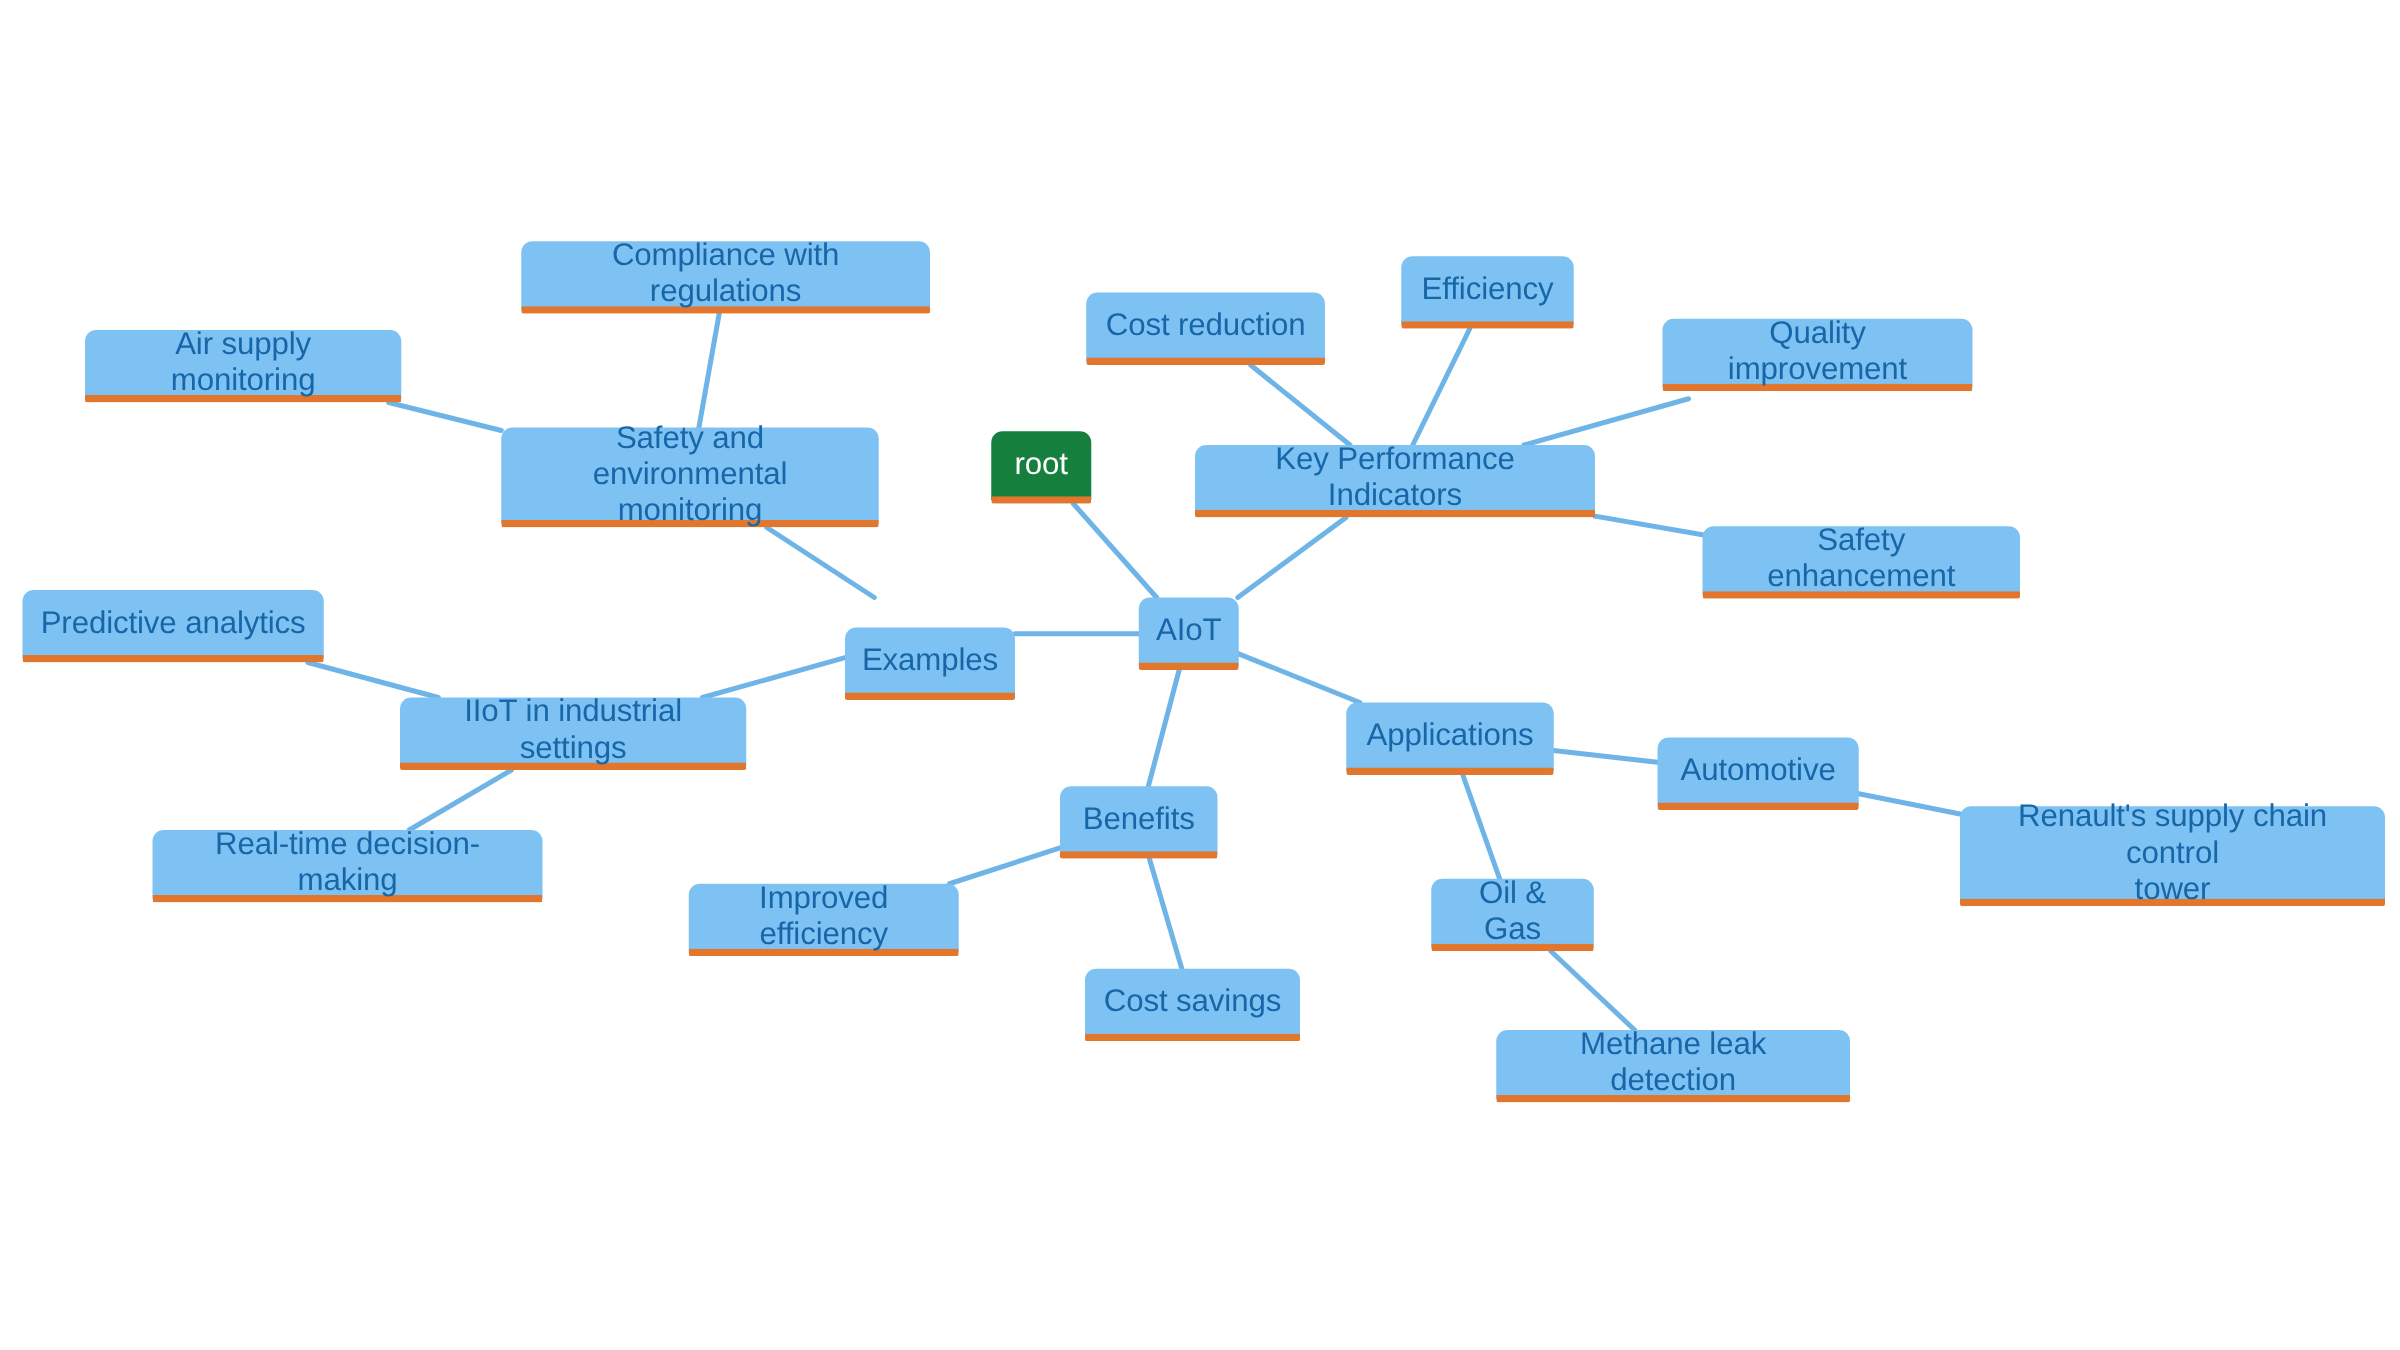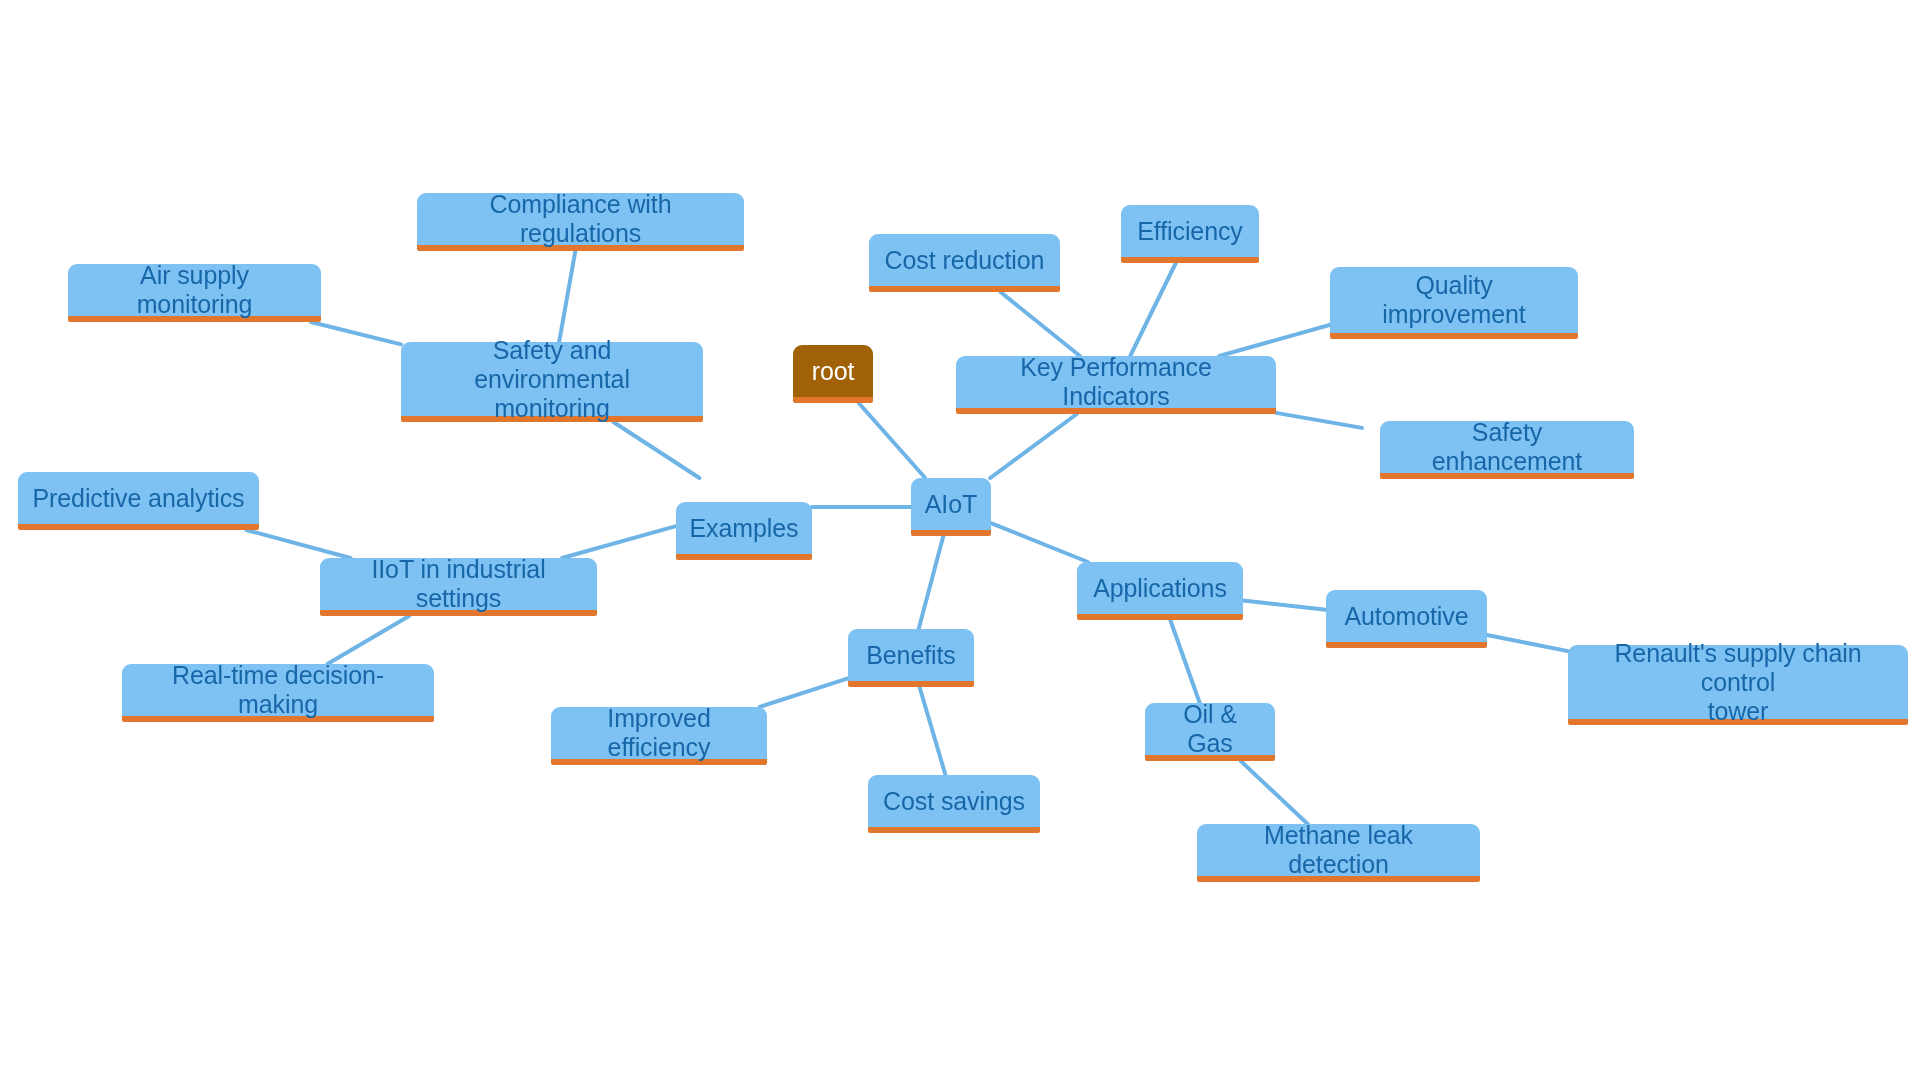--- a/index.html
+++ b/index.html
@@ -41,21 +41,21 @@
     background: #7ec2f3;
     color: #1767a8;
     font-size: 25px;
     line-height: 1.16;
     padding: 6px 14px 6px 14px;
     border-bottom: 6px solid #e1762c;
     white-space: pre-line;
     letter-spacing: -0.1px;
   }
   .node.root {
-    background: #a16207;
+    background: #15803d;
     color: #ffffff;
   }
 </style>
 </head>
 <body>
 
 <div id="canvas">
   <svg id="edges" viewBox="0 0 1920 1080" xmlns="http://www.w3.org/2000/svg">
       <line x1="858.7293233082706" y1="403" x2="925.2706766917294" y2="478" stroke="#6fb4e6" stroke-width="4" stroke-linecap="round"></line>
       <line x1="990.2213114754098" y1="478" x2="1076.77868852459" y2="414" stroke="#6fb4e6" stroke-width="4" stroke-linecap="round"></line>
@@ -77,22 +77,22 @@
       <line x1="1243" y1="600.4279918864097" x2="1326" y2="609.8559837728195" stroke="#6fb4e6" stroke-width="4" stroke-linecap="round"></line>
       <line x1="1487" y1="635.027149321267" x2="1568" y2="651.1538461538462" stroke="#6fb4e6" stroke-width="4" stroke-linecap="round"></line>
       <line x1="1170.2836879432625" y1="620" x2="1199.7163120567375" y2="703" stroke="#6fb4e6" stroke-width="4" stroke-linecap="round"></line>
       <line x1="1240.797520661157" y1="761" x2="1307.702479338843" y2="824" stroke="#6fb4e6" stroke-width="4" stroke-linecap="round"></line>
     </svg>
 <div class="node root" style="left: 793px; top: 345px; width: 80px; height: 58px;">root</div>
     <div class="node" style="left: 911px; top: 478px; width: 80px; height: 58px;">AIoT</div>
     <div class="node" style="left: 956px; top: 356px; width: 320px; height: 58px;">Key Performance Indicators</div>
     <div class="node" style="left: 869px; top: 234px; width: 191px; height: 58px;">Cost reduction</div>
     <div class="node" style="left: 1121px; top: 205px; width: 138px; height: 58px;">Efficiency</div>
-    <div class="node" style="left: 1330px; top: 267px; width: 248px; height: 72px;">Quality improvement</div>
-    <div class="node" style="left: 1362px; top: 421px; width: 254px; height: 58px; margin-left: 18px;">Safety enhancement</div>
+    <div class="node" style="left: 1330px; top: 255px; width: 248px; height: 58px;">Quality improvement</div>
+    <div class="node" style="left: 1362px; top: 421px; width: 254px; height: 58px;">Safety enhancement</div>
     <div class="node" style="left: 676px; top: 478px; width: 136px; height: 58px; margin-top: 24px;">Examples</div>
     <div class="node" style="left: 401px; top: 342px; width: 302px; height: 80px;">Safety and environmental
 monitoring</div>
     <div class="node" style="left: 68px; top: 264px; width: 253px; height: 58px;">Air supply monitoring</div>
     <div class="node" style="left: 417px; top: 193px; width: 327px; height: 58px;">Compliance with regulations</div>
     <div class="node" style="left: 320px; top: 558px; width: 277px; height: 58px;">IIoT in industrial settings</div>
     <div class="node" style="left: 18px; top: 472px; width: 241px; height: 58px;">Predictive analytics</div>
     <div class="node" style="left: 122px; top: 664px; width: 312px; height: 58px;">Real-time decision-making</div>
     <div class="node" style="left: 848px; top: 629px; width: 126px; height: 58px;">Benefits</div>
     <div class="node" style="left: 551px; top: 707px; width: 216px; height: 58px;">Improved efficiency</div>

